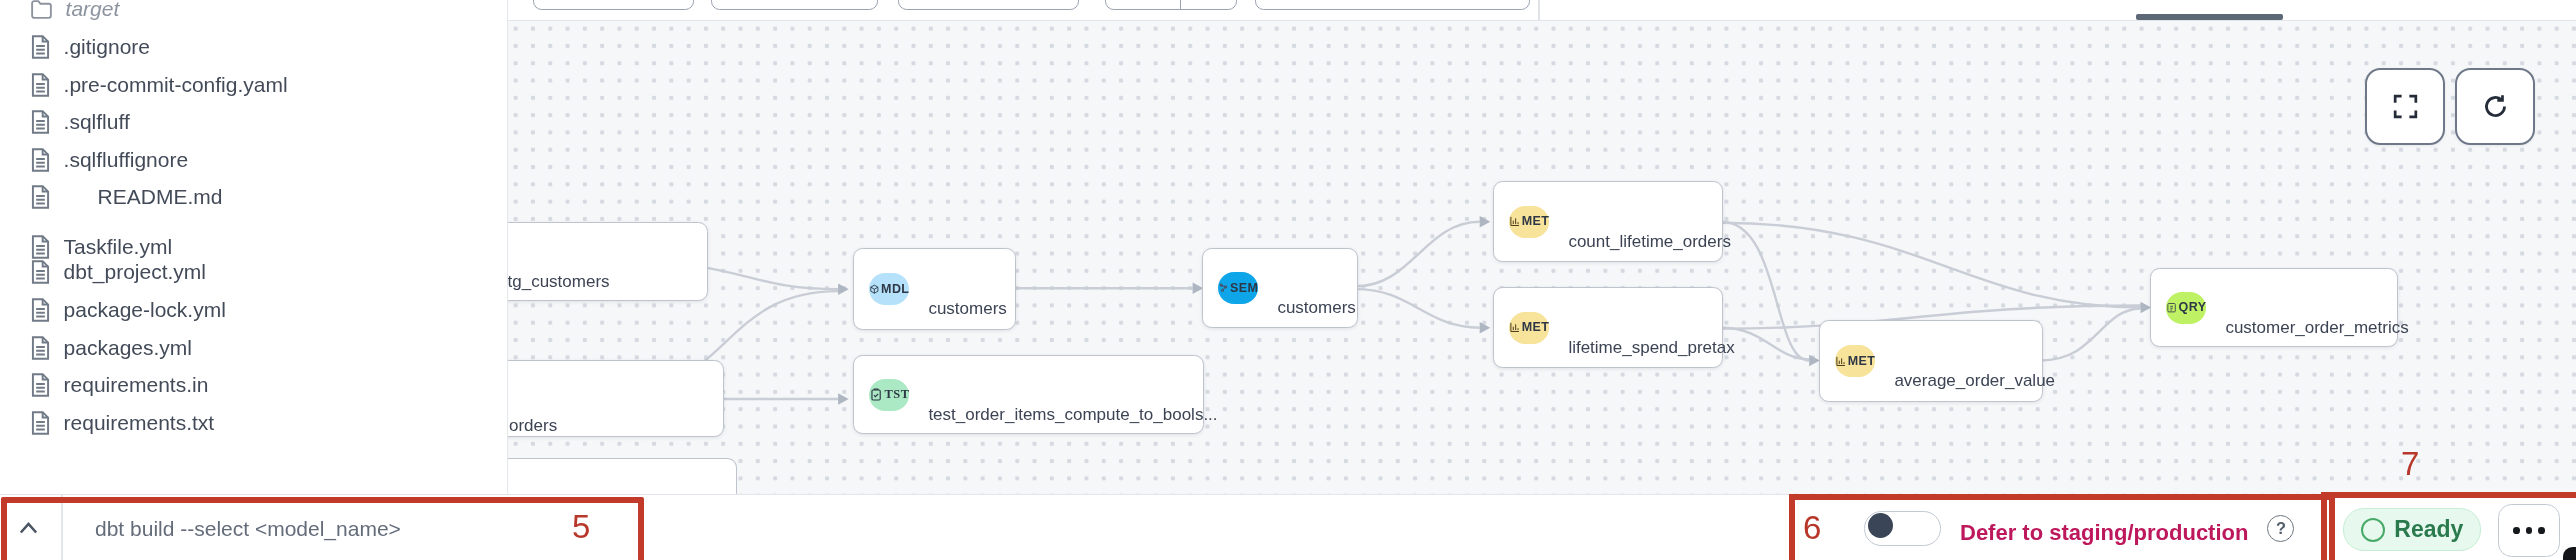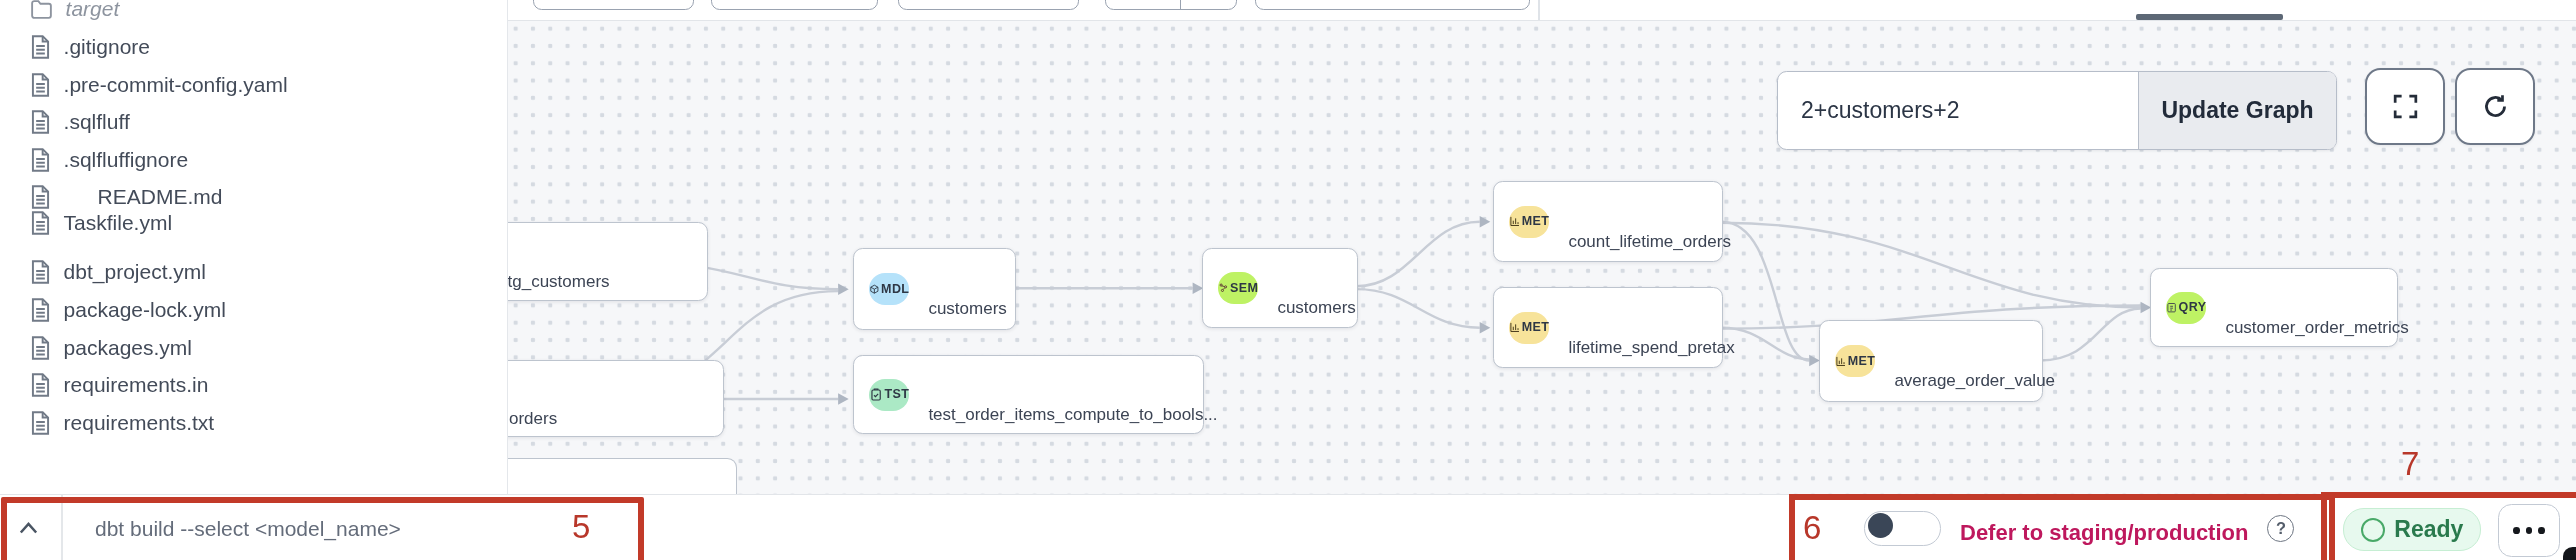--- a/index.html
+++ b/index.html
@@ -13,24 +13,24 @@
   svg.edges{position:absolute;left:0;top:0;z-index:1;pointer-events:none;}
 
   
   .node{position:absolute;background:#fff;border:1.9px solid #bdc4ce;border-radius:9.6px;
     display:flex;align-items:center;box-shadow:0 1px 3.9px rgba(25,32,48,.10);z-index:2;}
   .node .label{font-size:17px;color:#3c4454;font-weight:500;white-space:nowrap;margin-top:40px;}
   .badge{width:40px;height:32px;border-radius:20px;margin:0 19px 0 15.4px;flex:0 0 auto;
     display:flex;flex-direction:row;align-items:center;justify-content:center;gap:1px;}
   .badge .btxt{font-size:12.5px;font-weight:700;letter-spacing:0.4px;color:#2e3745;line-height:1;}
   .badge svg{display:block;}
-  .b-mdl{background:#b5e2fa;} .b-tst{background:#abe9c5;} .b-sem{background:#bef264;}
+  .b-mdl{background:#b5e2fa;} .b-tst{background:#abe9c5;font-family:Liberation Serif, serif;} .b-sem{background:#0ea5e9;}
   .b-met{background:#f7e39a;} .b-qry{background:#bef264;}
   .pad-label{padding-left:86px;}
-  .pad-label2{padding-left:127px;}
+  .pad-label2{padding-left:127px;align-items:flex-end;}
   .partial-node{position:absolute;background:#fff;border:1.9px solid #bdc4ce;border-bottom:none;
     border-radius:0 9.6px 0 0;z-index:2;}
 
   
   .topstrip{position:absolute;left:0;top:0;width:2576px;height:20px;background:#fff;
     border-bottom:1.9px solid #e2e5e9;overflow:hidden;z-index:3;}
   .top-btn{position:absolute;top:-23px;height:31px;background:#fff;border:1.9px solid #99a2b0;border-radius:8.7px;}
   .top-btn .seg{position:absolute;top:0;bottom:0;border-left:1.9px solid #99a2b0;}
   .top-divider{position:absolute;top:0;width:1.9px;height:20px;background:#dfe3e8;}
   .top-darkbar{position:absolute;background:#5d6876;border-radius:1.9px;}
@@ -202,24 +202,20 @@
           <rect x="4" y="3" width="16" height="18" rx="2"></rect>
           <path d="M9 9h6M9 13h6M9 17h4"></path>
         </svg>
       <span class="btxt">QRY</span>
     </span>
     <span class="label">customer_order_metrics</span>
   </div>
 
   <div class="partial-node" style="left:506px;top:458px;width:229px;height:39px;"></div>
 
-  <div class="selector-group">
-    <input class="selector-input" type="text" value="2+customers+2" style="">
-    <button class="update-btn">Update Graph</button>
-  </div>
 
   <div class="icon-btn" style="left:2365px;">
     <svg width="31" height="31" viewBox="0 0 24 24" fill="none" stroke="#242c39" stroke-width="2.1">
         <path d="M4 9V4h5M15 4h5v5M20 15v5h-5M9 20H4v-5"></path>
       </svg>
   </div>
   <div class="icon-btn" style="left:2455px;">
     <svg width="31" height="31" viewBox="0 0 24 24" fill="none" stroke="#242c39" stroke-width="2.1">
         <path d="M19 12a7 7 0 1 1-2.05-4.95"></path>
         <path d="M17.4 3.2v4h-4"></path>
@@ -290,21 +286,21 @@
     <div class="filerow" style="top:178px;gap:34px;">
       <span class="ficon">
           <svg width="23" height="26" viewBox="0 0 20 24" fill="none" stroke="#717a87" stroke-width="1.8">
             <path d="M3 2h9l5 5v15H3z"></path>
             <path d="M12 2v5h5"></path>
             <path d="M6 11h8M6 14.5h8M6 18h8"></path>
           </svg>
         </span>
       <span class="fname">README.md</span>
     </div>
-    <div class="filerow" style="top:204px;">
+    <div class="filerow" style="top:228px;">
       <span class="ficon">
           <svg width="23" height="26" viewBox="0 0 20 24" fill="none" stroke="#717a87" stroke-width="1.8">
             <path d="M3 2h9l5 5v15H3z"></path>
             <path d="M12 2v5h5"></path>
             <path d="M6 11h8M6 14.5h8M6 18h8"></path>
           </svg>
         </span>
       <span class="fname">Taskfile.yml</span>
     </div>
     <div class="filerow" style="top:253px;">

